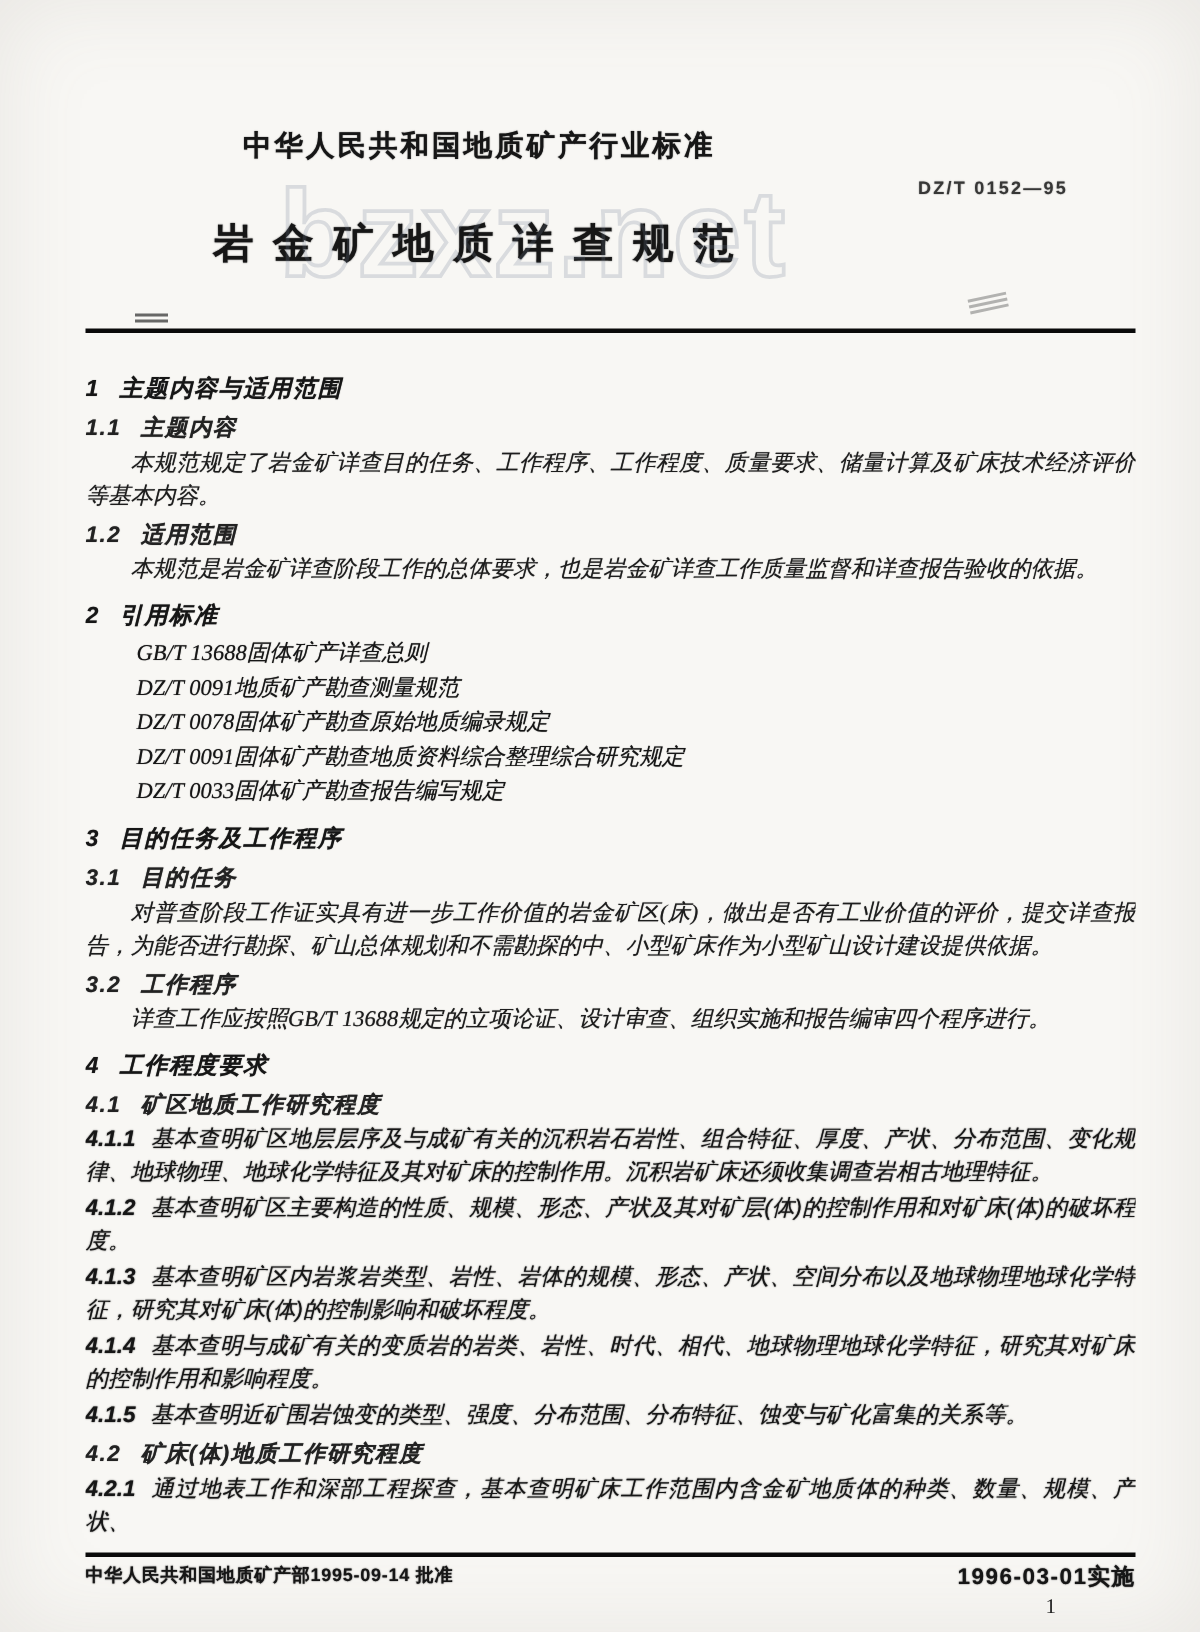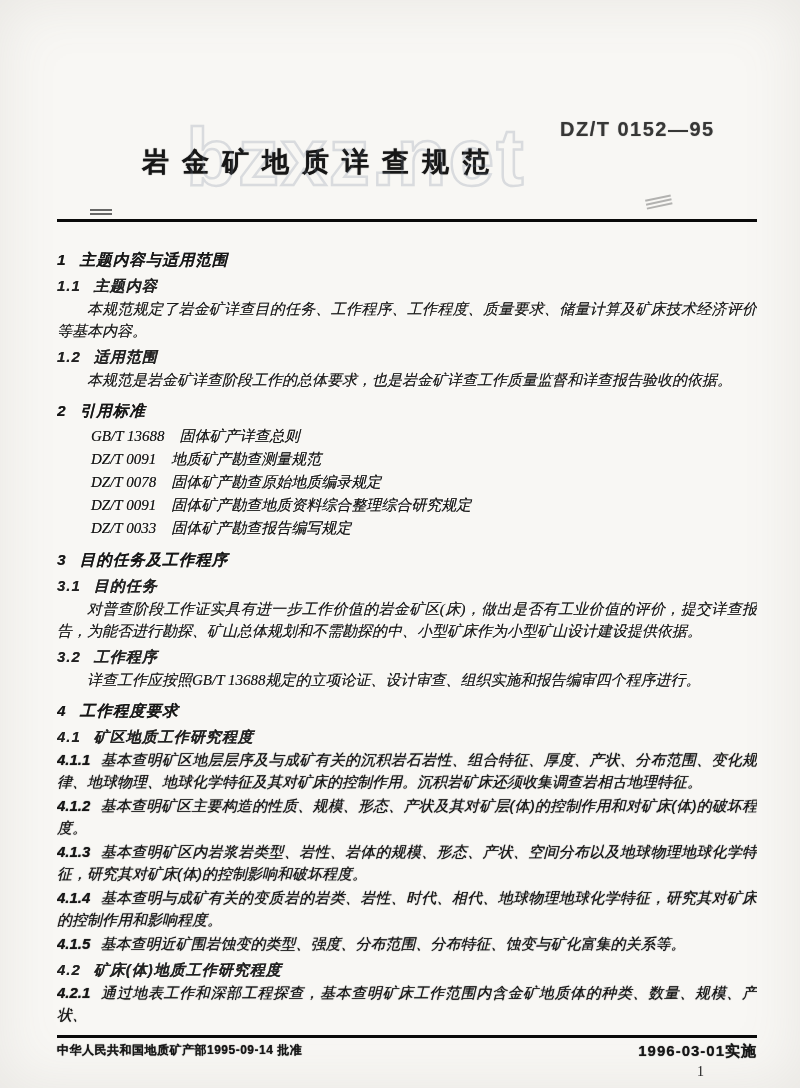--- a/index.html
+++ b/index.html
@@ -16,22 +16,22 @@
     position:absolute; inset:0;
     box-shadow: inset 0 0 60px rgba(120,115,105,0.12);
   }
   
   .doc-type {
     position:absolute; left:162px; top:84px;
     font-size:19px; font-weight:bold; letter-spacing:2px;
     text-shadow:0 0 0.8px rgba(0,0,0,0.75);
   }
   .std-no {
-    position:absolute; left:560px; top:118px;
-    font-size:20px; font-weight:bold; letter-spacing:1.5px;
+    position:absolute; left:612px; top:118px;
+    font-size:12px; font-weight:bold; letter-spacing:1.5px;
     font-family:"Liberation Sans", sans-serif;
     text-shadow:0 0 1px rgba(0,0,0,0.6);
     opacity:0.85;
   }
   .doc-title {
     position:absolute; left:142px; top:144px;
     font-size:27px; font-weight:bold; letter-spacing:13px;
     font-family:"Liberation Sans", sans-serif;
     text-shadow:0 0 1px rgba(0,0,0,0.85);
   }
@@ -69,21 +69,21 @@
     color:#222;
   }
   .no { margin-right:13px; }
   .para {
     font-size:15px; line-height:22px;
     text-indent:2em; text-align:justify;
     margin-bottom:2px; color:#1d1d1d;
   }
   .refs { margin:2px 0 2px 34px; }
   .ref { font-size:15px; line-height:23px; white-space:nowrap; }
-  .ref-code { margin-right:15px; }
+  .ref-code { }
   .numpara {
     font-family:"Liberation Sans", sans-serif;
     font-size:15px; line-height:22px;
     text-align:justify; margin-bottom:2px;
     text-shadow:0 0 1px rgba(0,0,0,0.85);
   }
   .numpara .no { font-weight:bold; margin-right:10px; }
   
   .footer-approve {
     position:absolute; left:57px; top:1042px;
@@ -100,20 +100,21 @@
   .page-no {
     position:absolute; right:96px; top:1064px;
     font-size:14px; color:#222;
   }
 </style>
 </head>
 <body>
 
 <div class="page">
 
+  <div class="doc-type">中华人民共和国地质矿产行业标准</div>
   <div class="std-no">DZ/T 0152—95</div>
   <div class="watermark">bzxz.net</div>
   <div class="doc-title">岩金矿地质详查规范</div>
 
   <div class="scan-mark-left">
       <i></i>
       <i></i>
     </div>
   <div class="scan-mark-right">
       <i></i>

